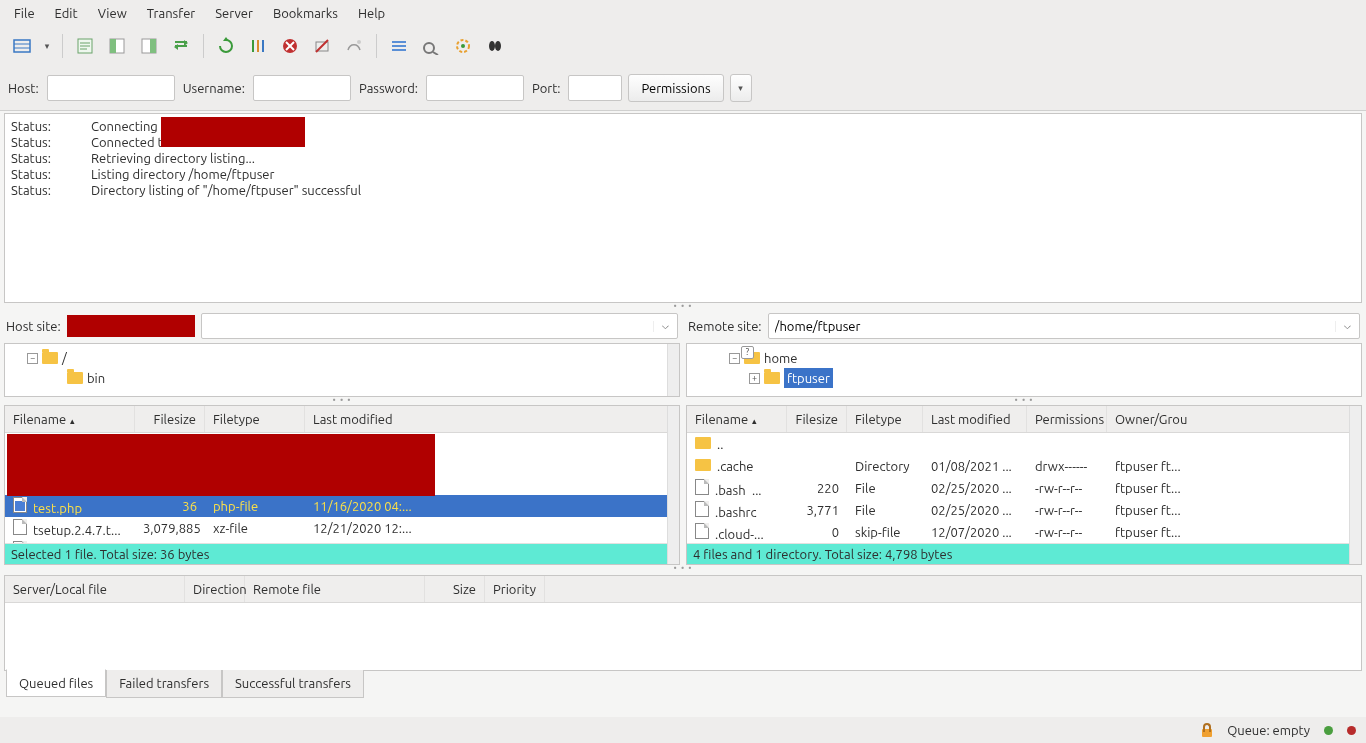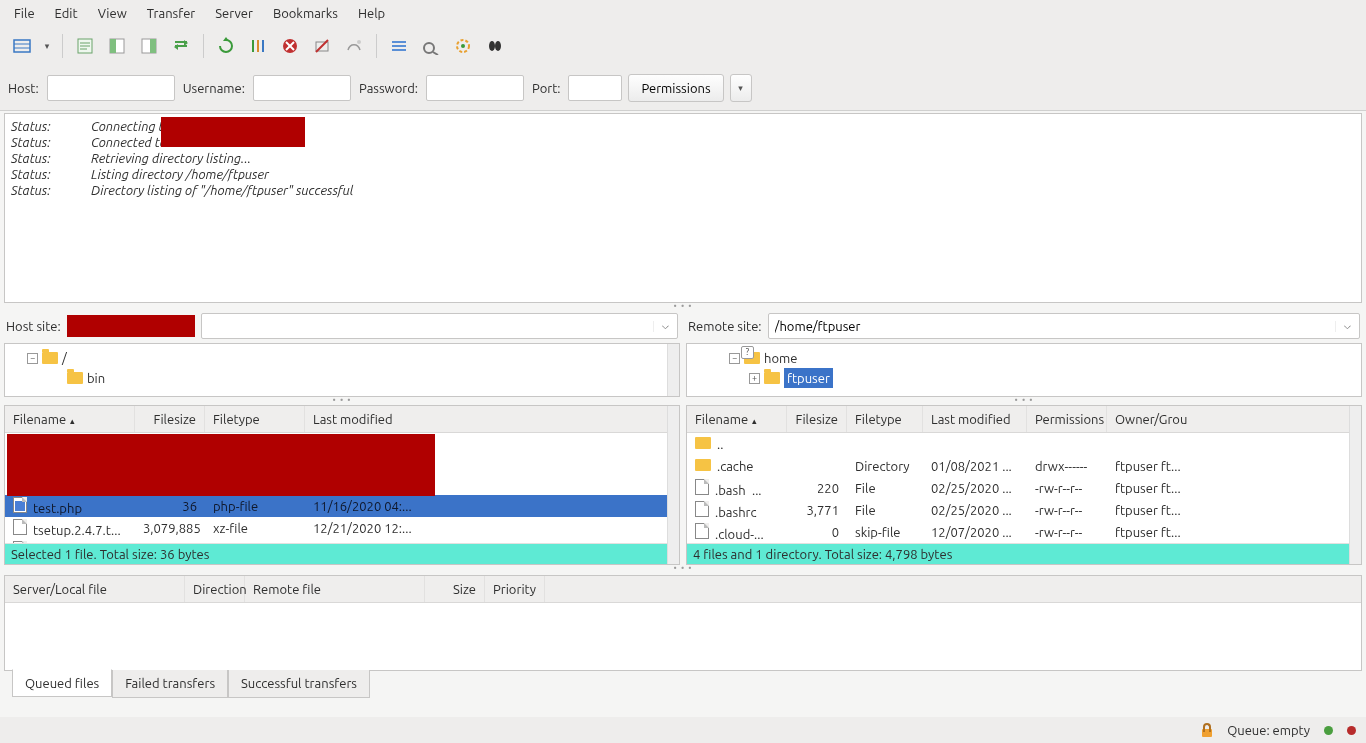--- a/index.html
+++ b/index.html
@@ -21,21 +21,21 @@
 .qcbar input { border: 1px solid #c7c6c5; background: #fff; height: 26px; padding: 0 6px; border-radius: 2px; }
 .qcbar input.host { width: 128px; }
 .qcbar input.user { width: 98px; }
 .qcbar input.pass { width: 98px; }
 .qcbar input.port { width: 54px; }
 .qcbar .qcbtn { border: 1px solid #c7c6c5; background: linear-gradient(#fefefe,#ececec); height: 28px; padding: 0 12px; border-radius: 3px; cursor: default; }
 .qcbar .qcdrop { border: 1px solid #c7c6c5; background: linear-gradient(#fefefe,#ececec); height: 28px; width: 22px; border-radius: 3px; display:flex;align-items:center;justify-content:center;font-size:9px;color:#555;}
 
 
 .log { background: #fff; border: 1px solid #c7c6c5; margin: 2px 4px 0 4px; height: 190px; overflow: auto; padding: 4px 6px; position: relative; }
-.log-line { display: flex; gap: 30px; line-height: 16px; font-style: italic; }
+.log-line { display: flex; gap: 30px; line-height: 16px; }
 .log-line .lbl { width: 50px; }
 .redact1 { position: absolute; background: #b00000; left: 156px; top: 3px; width: 144px; height: 30px; }
 
 
 .gripper { height: 6px; display:flex; align-items:center; justify-content:center; color:#9a9a9a; font-size:9px; letter-spacing:1px; }
 
 
 .panes { display: flex; gap: 6px; padding: 0 4px; }
 .pane { flex: 1; display: flex; flex-direction: column; min-width: 0; }
 .pathrow { display:flex; align-items:center; gap:6px; padding: 4px 2px; }
@@ -58,40 +58,40 @@
 .sel-text { background:#3b73c8; color:#fff; padding:0 3px; }
 .scrollbar-fake { position:absolute; right:0; top:0; bottom:0; width:12px; background:#eee; border-left:1px solid #ddd;}
 
 
 .filelist { border:1px solid #c7c6c5; background:#fff; margin-top:2px; display:flex; flex-direction:column; height:160px; position:relative;}
 .fl-header { display:flex; background:#efeeed; border-bottom:1px solid #d9d8d7; }
 .fl-header .col { padding:6px 8px; border-right:1px solid #e2e1e0; white-space:nowrap; overflow:hidden; }
 .sort-arrow { font-size:9px; padding-left:4px; }
 .fl-body { flex:1; overflow:hidden; }
 .fl-row { display:flex; align-items:center; height:22px; }
-.fl-row.selected { background:#3b73c8; color:#0f172a; }
+.fl-row.selected { background:#3b73c8; color:#fde047; }
 .fl-row .cell { padding:0 8px; white-space:nowrap; overflow:hidden; }
 .fileicon { width:14px; height:16px; border:1px solid #888; background:#fff; display:inline-block; margin-right:6px; position:relative;}
 .fileicon::after{content:"";position:absolute;right:-1px;top:-1px;border-top:5px solid #efeeed;border-left:5px solid #bbb;}
 .fileicon.blue::before{content:"";position:absolute;left:1px;top:3px;right:1px;bottom:1px;background:#4a7fd6;}
 .fl-footer { border-top:1px solid #e2e1e0; padding:3px 6px; background:#5eead4; }
 .redact3 { position:absolute; background:#b00000; left:2px; top:28px; width:428px; height:62px; }
 
 
 .l-c1{width:130px} .l-c2{width:70px;text-align:right} .l-c3{width:100px} .l-c4{flex:1}
 .r-c1{width:100px} .r-c2{width:60px;text-align:right} .r-c3{width:76px} .r-c4{width:104px} .r-c5{width:80px} .r-c6{flex:1}
 
 
 .queue { margin: 4px 4px 0 4px; border:1px solid #c7c6c5; background:#fff; height:96px; display:flex; flex-direction:column;}
 .q-header { display:flex; background:#efeeed; border-bottom:1px solid #d9d8d7; }
 .q-header .col { padding:6px 8px; border-right:1px solid #e2e1e0; }
 .q-c1{width:180px}.q-c2{width:60px}.q-c3{width:180px}.q-c4{width:60px;text-align:right}.q-c5{width:60px}.q-c6{flex:1}
 
 
-.tabs { display:flex; gap:0; padding: 0 12px; margin-top:-1px;}
+.tabs { display:flex; gap:0; padding: 0 6px; margin-top:-1px;}
 .tab { padding:6px 12px; border:1px solid #c7c6c5; border-top:none; background:#eeedec; cursor:default; position:relative;}
 .tab.active { background:#fff; border-top:1px solid #fff; top:-1px;}
 
 
 .statusbar { margin-top:auto; display:flex; align-items:center; justify-content:flex-end; gap:14px; padding:6px 10px; background:#eeedec; }
 .led { width:9px; height:9px; border-radius:50%; display:inline-block; }
 .led.green{background:#4a9e3f}.led.red{background:#b72b2b}
 .lock { display:inline-block; width:12px; height:14px; position:relative;}
 .lock::before{content:"";position:absolute;left:1px;right:1px;bottom:0;height:8px;background:#f0a030;border-radius:1px;}
 .lock::after{content:"";position:absolute;left:2px;right:2px;top:0;height:7px;border:2px solid #b07020;border-bottom:none;border-radius:6px 6px 0 0;}

